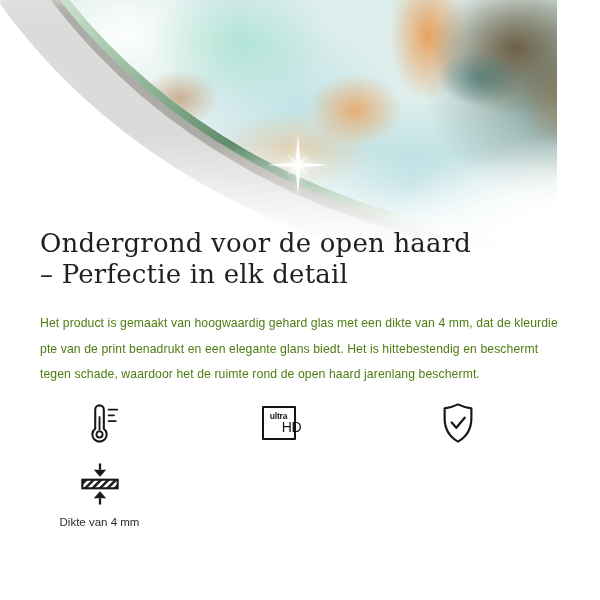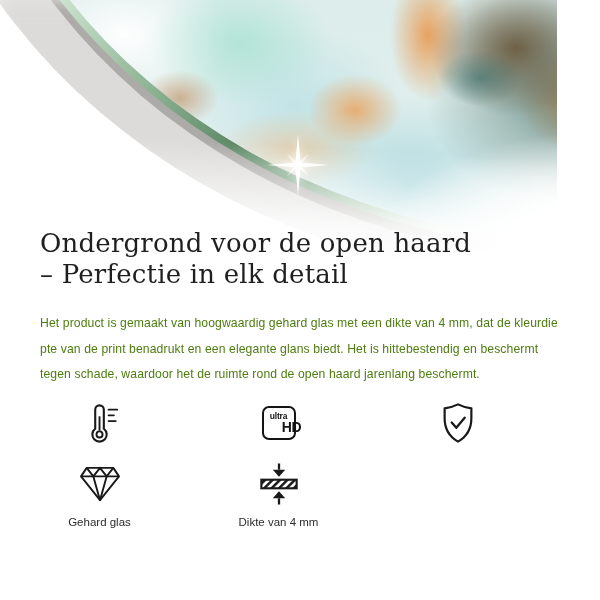--- a/index.html
+++ b/index.html
@@ -75,26 +75,26 @@
     position:absolute; left:10px; right:10px; top:402px;
     display:grid; grid-template-columns:repeat(3,1fr); row-gap:19px;
   }
   .feature { display:flex; flex-direction:column; align-items:center; }
   .icon-box { height:42px; display:flex; align-items:center; justify-content:center; }
   .feature .label { margin-top:10px; font-size:11.5px; line-height:14px; color:#2c2c2c; }
 
   .icon-stroke { stroke:#191919; fill:none; }
 
   .uhd {
-    width:30px; height:30px; border:2.4px solid #141414; border-radius:7px;
+    width:30px; height:30px; border:2.4px solid #141414; border-radius:1px;
     display:flex; flex-direction:column; align-items:center; justify-content:center;
     color:#141414; background:#fff;
   }
   .uhd-top { font-size:8.5px; font-weight:700; line-height:9px; letter-spacing:-0.2px; }
-  .uhd-hd  { font-size:14px;  font-weight:700; line-height:13px; letter-spacing:-0.3px;margin-left:26px; }
+  .uhd-hd  { font-size:14px;  font-weight:400; line-height:13px; letter-spacing:-0.3px;margin-left:26px; }
 
   .edges {
     width:38px; height:38px;
     background: repeating-linear-gradient(135deg, #191919 0 3px, rgba(0,0,0,0) 3px 7.5px);
     clip-path: polygon(100% 2%, 100% 100%, 2% 100%);
   }
 </style>
 </head>
 <body>
 
@@ -149,33 +149,20 @@
 
     <div class="feature">
       <div class="icon-box">
         <svg viewBox="0 0 40 44" width="40" height="42">
           <path class="icon-stroke" stroke-width="2.3" stroke-linejoin="round" d="M20,2.5 C24.5,4.8 29,6 34,6.6 L34,17 C34,28.5 28.6,36.6 20,41.5 C11.4,36.6 6,28.5 6,17 L6,6.6 C11,6 15.5,4.8 20,2.5 Z"></path>
           <path class="icon-stroke" stroke-width="2.4" stroke-linecap="round" stroke-linejoin="round" d="M13.4,21.5 L18.2,27 L27,16.5"></path>
         </svg>
       </div>
     </div>
 
-    <div class="feature">
-      <div class="icon-box">
-        <svg viewBox="0 0 46 40" width="44" height="38">
-          <g class="icon-stroke" stroke-width="2" stroke-linejoin="round">
-            <path d="M9,3 L37,3 L43,12 L23,37 L3,12 Z"></path>
-            <line x1="3" y1="12" x2="43" y2="12"></line>
-            <path d="M9,3 L16,12 L23,3 L30,12 L37,3"></path>
-            <path d="M16,12 L23,37 L30,12"></path>
-          </g>
-        </svg>
-      </div>
-      <div class="label">Gehard glas</div>
-    </div>
 
 
     <div class="feature">
       <div class="icon-box">
         <svg viewBox="0 0 44 44" width="42" height="42">
           <defs>
             <pattern id="hatchp" patternUnits="userSpaceOnUse" width="5.5" height="5.5" patternTransform="rotate(45)">
               <rect width="2.6" height="5.5" fill="#191919"></rect>
             </pattern>
           </defs>

